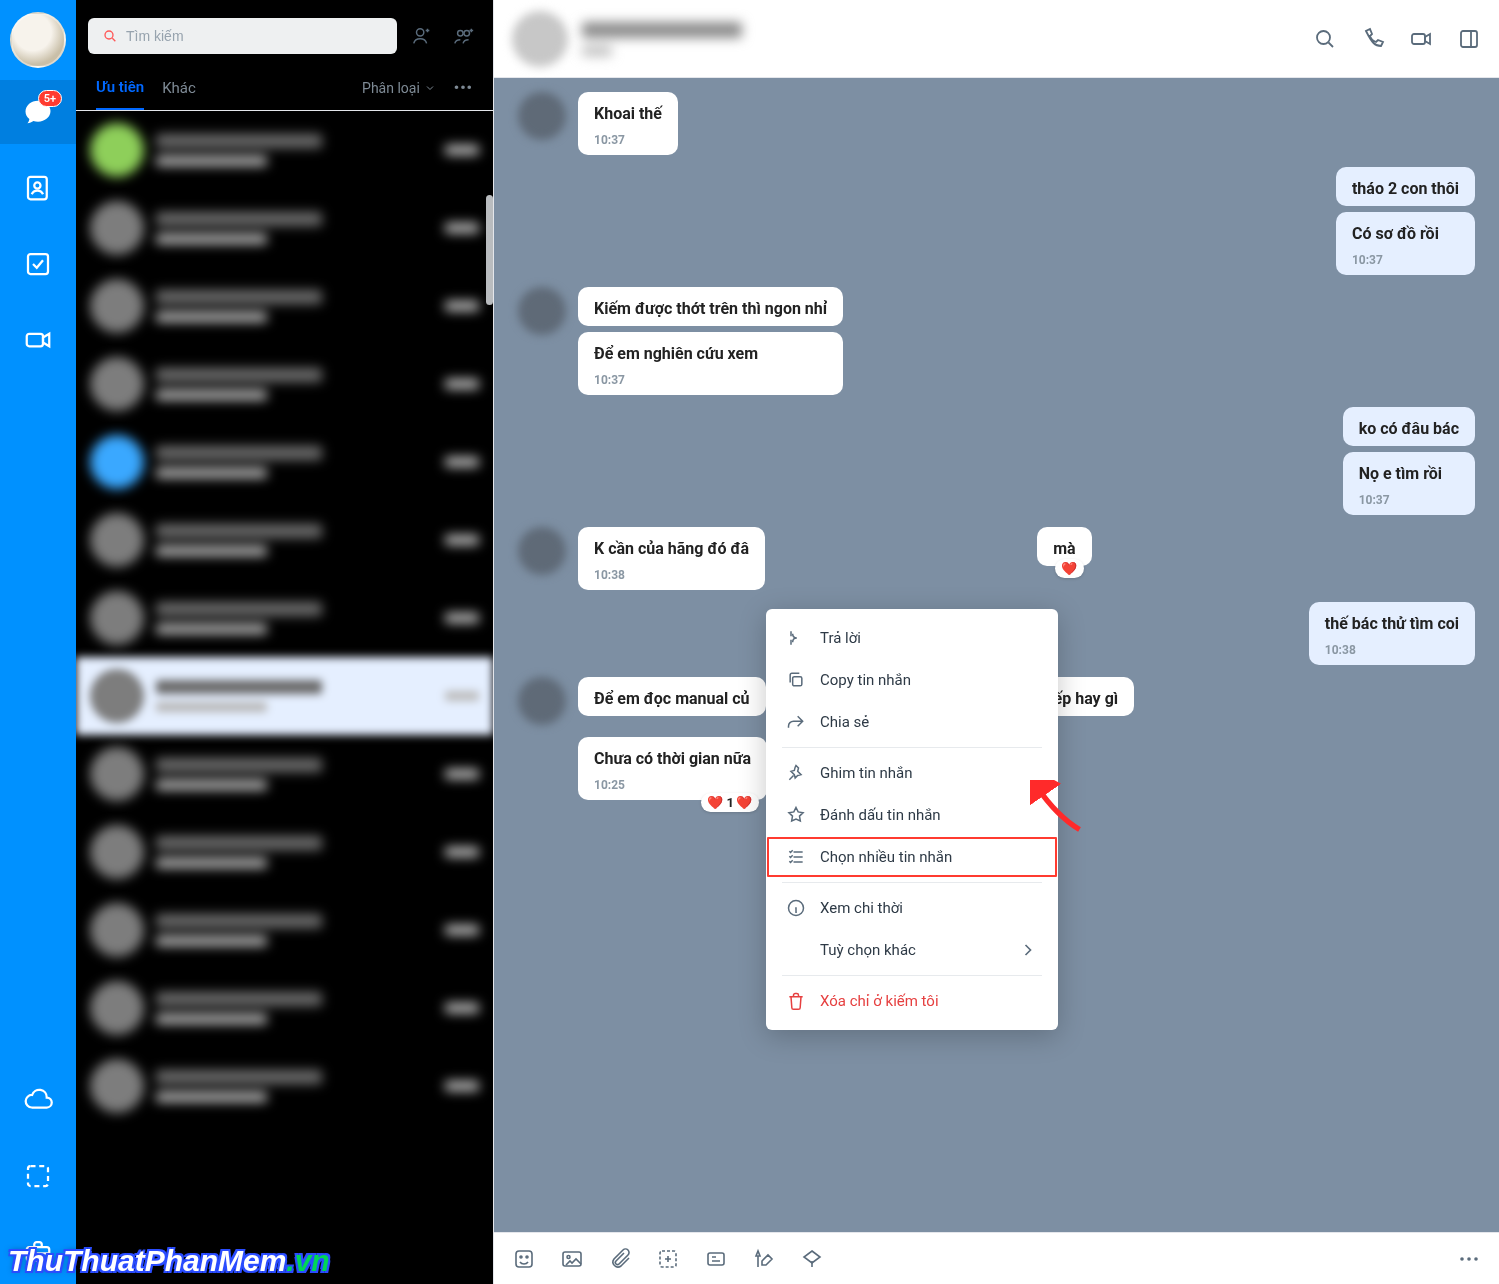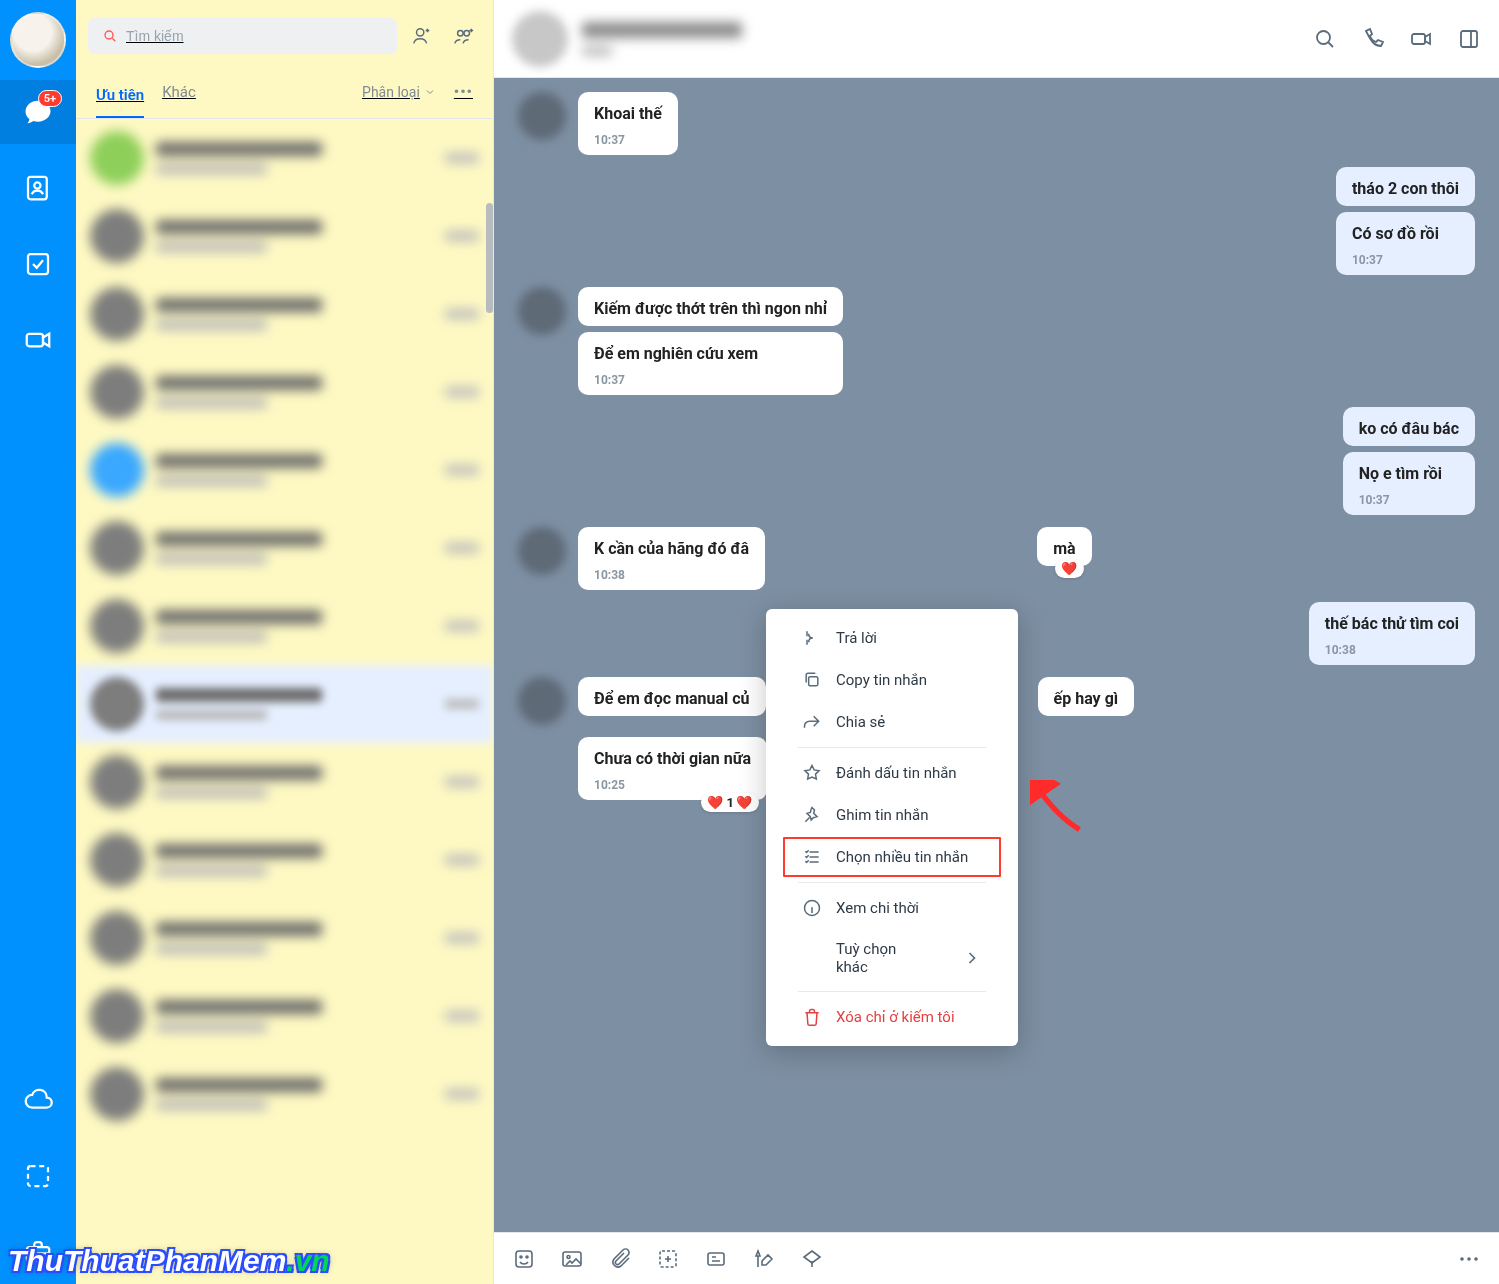--- a/index.html
+++ b/index.html
@@ -9,31 +9,31 @@
 
 .rail { width: 76px; background: #0091ff; display: flex; flex-direction: column; align-items: center; padding-top: 12px; gap: 12px; }
 .avatar-me { width: 56px; height: 56px; border-radius: 50%; background: radial-gradient(circle at 40% 35%, #f7f3ec 40%, #c9bfa8 70%); border: 2px solid rgba(255,255,255,.4); }
 .rail-btn { width: 76px; height: 64px; display: flex; align-items: center; justify-content: center; color: #fff; position: relative; cursor: pointer; }
 .rail-btn.active { background: rgba(0,0,0,.12); }
 .rail-btn svg { width: 30px; height: 30px; }
 .badge { position: absolute; top: 10px; right: 14px; background: #ff3b30; color: #fff; font-size: 11px; font-weight: 600; padding: 1px 5px; border-radius: 10px; border: 1.5px solid #fff; }
 .rail-spacer { flex: 1; }
 
 
-.sidebar { width: 418px; background: #fef9c3; display: flex; flex-direction: column; border-right: 1px solid #e4e6eb; text-decoration: underline; }
+.sidebar { width: 418px; background: #000000; display: flex; flex-direction: column; border-right: 1px solid #e4e6eb; }
 .search-row { display: flex; align-items: center; padding: 18px 12px 12px; gap: 8px; }
 .search-box { flex: 1; display: flex; align-items: center; background: #eef0f1; border-radius: 6px; padding: 0 14px; height: 36px; color: #7e8a95; gap: 8px; }
 .search-box svg { width: 16px; height: 16px; color: #ff5757; }
 .search-box input { border: 0; background: transparent; outline: none; font-size: 14px; flex: 1; color: #333; }
 .search-box input::placeholder { color: #97a3ae; }
 .icon-btn-sm { width: 34px; height: 34px; display: flex; align-items: center; justify-content: center; color: #5a6b7b; cursor: pointer; }
 .icon-btn-sm svg { width: 22px; height: 22px; }
 .tabs-row { display: flex; align-items: center; padding: 12px 20px 0; font-size: 15px; color: #7e8a95; gap: 18px; border-bottom: 1px solid #e4e6eb; }
 .tab { padding-bottom: 12px; cursor: pointer; }
-.tab.active { color: #0068ff; font-weight: 600; border-bottom: 2px solid #0068ff; margin-top: 8px; }
+.tab.active { color: #0068ff; font-weight: 600; border-bottom: 2px solid #0068ff; }
 .tabs-spacer { flex: 1; }
 .classify { display: flex; align-items: center; gap: 4px; font-size: 14px; padding-bottom: 12px; cursor: pointer; }
 .more-dots { padding-bottom: 12px; cursor: pointer; font-weight: 700; letter-spacing: 1px; }
 .chat-list { flex: 1; overflow: hidden; position: relative; }
 .chat-item { display: flex; align-items: center; padding: 12px 14px; gap: 12px; filter: blur(6px); }
 .chat-item.selected { background: #e5efff; filter: blur(4px); }
 .chat-av { width: 54px; height: 54px; border-radius: 50%; background: #7d7d7d; flex-shrink: 0; }
 .chat-meta { flex: 1; }
 .chat-name { height: 14px; width: 60%; background: #6b6b6b; border-radius: 3px; margin-bottom: 8px; }
 .chat-prev { height: 10px; width: 40%; background: #b8b8b8; border-radius: 3px; }
@@ -54,21 +54,21 @@
 .msg-row { display: flex; align-items: flex-start; gap: 12px; }
 .msg-row.out { justify-content: flex-end; }
 .msg-av { width: 48px; height: 48px; border-radius: 50%; background: #5f6a77; filter: blur(4px); flex-shrink: 0; }
 .bubbles { display: flex; flex-direction: column; gap: 6px; max-width: 62%; font-weight: bold; }
 .bubble { background: #fff; border-radius: 10px; padding: 12px 16px 8px; font-size: 16px; color: #222; position: relative; }
 .bubble.out { background: #e5efff; }
 .bubble .time { font-size: 12px; color: #8a97a3; margin-top: 10px; }
 .react { position: absolute; bottom: -12px; right: 8px; background: #fff; border-radius: 14px; padding: 2px 6px; font-size: 13px; display: flex; align-items: center; gap: 3px; box-shadow: 0 1px 3px rgba(0,0,0,.15); }
 
 
-.context-menu { position: absolute; left: 272px; top: 531px; width: 252px; background: #fff; border-radius: 6px; box-shadow: 0 6px 28px rgba(0,0,0,.22); padding: 8px 16px; z-index: 20; }
+.context-menu { position: absolute; left: 272px; top: 531px; width: 292px; background: #fff; border-radius: 6px; box-shadow: 0 6px 28px rgba(0,0,0,.22); padding: 8px 0; z-index: 20; }
 .cm-item { display: flex; align-items: center; gap: 14px; padding: 11px 20px; font-size: 15px; color: #2e3a46; cursor: pointer; }
 .cm-item svg { width: 20px; height: 20px; color: #5a6b7b; flex-shrink: 0; }
 .cm-item.danger { color: #e64040; }
 .cm-item.danger svg { color: #e64040; }
 .cm-divider { height: 1px; background: #e7eaed; margin: 4px 16px; }
 .cm-item.highlight { outline: 2.5px solid #ff3b30; outline-offset: -3px; border-radius: 2px; }
 .cm-item .chev { margin-left: auto; }
 .cm-item.indent { padding-left: 54px; gap: 48px; }
 
 .arrow { position: absolute; left: 536px; top: 702px; width: 54px; height: 54px; z-index: 21; }
@@ -416,29 +416,29 @@
         </div>
         <div class="cm-item">
           <svg viewBox="0 0 24 24" fill="none" stroke="currentColor" stroke-width="1.8">
               <path d="M14 5l6 6-6 6M20 11H9a6 6 0 0 0-6 6v2"></path>
             </svg>
           <span>Chia sẻ</span>
         </div>
         <div class="cm-divider"></div>
         <div class="cm-item">
           <svg viewBox="0 0 24 24" fill="none" stroke="currentColor" stroke-width="1.8">
+              <path d="M12 3l3 3-1 4 4 4-4 1-3 3-1-4-4-4 4-1 1-4zM9 15l-5 5"></path>
+            </svg>
+          <span>Ghim tin nhắn</span>
+        </div>
+        <div class="cm-item">
+          <svg viewBox="0 0 24 24" fill="none" stroke="currentColor" stroke-width="1.8">
               <path d="M12 3l2.6 5.3 5.9.9-4.3 4.1 1 5.8L12 16.8 6.8 19.1l1-5.8-4.3-4.1 5.9-.9z"></path>
             </svg>
           <span>Đánh dấu tin nhắn</span>
-        </div>
-        <div class="cm-item">
-          <svg viewBox="0 0 24 24" fill="none" stroke="currentColor" stroke-width="1.8">
-              <path d="M12 3l3 3-1 4 4 4-4 1-3 3-1-4-4-4 4-1 1-4zM9 15l-5 5"></path>
-            </svg>
-          <span>Ghim tin nhắn</span>
         </div>
         <div class="cm-item highlight">
           <svg viewBox="0 0 24 24" fill="none" stroke="currentColor" stroke-width="1.8">
               <path d="M9 6h11M9 12h11M9 18h11M4 5l1.5 1.5L8 4M4 11l1.5 1.5L8 10M4 17l1.5 1.5L8 16"></path>
             </svg>
           <span>Chọn nhiều tin nhắn</span>
         </div>
         <div class="cm-divider"></div>
         <div class="cm-item">
           <svg viewBox="0 0 24 24" fill="none" stroke="currentColor" stroke-width="1.8">

